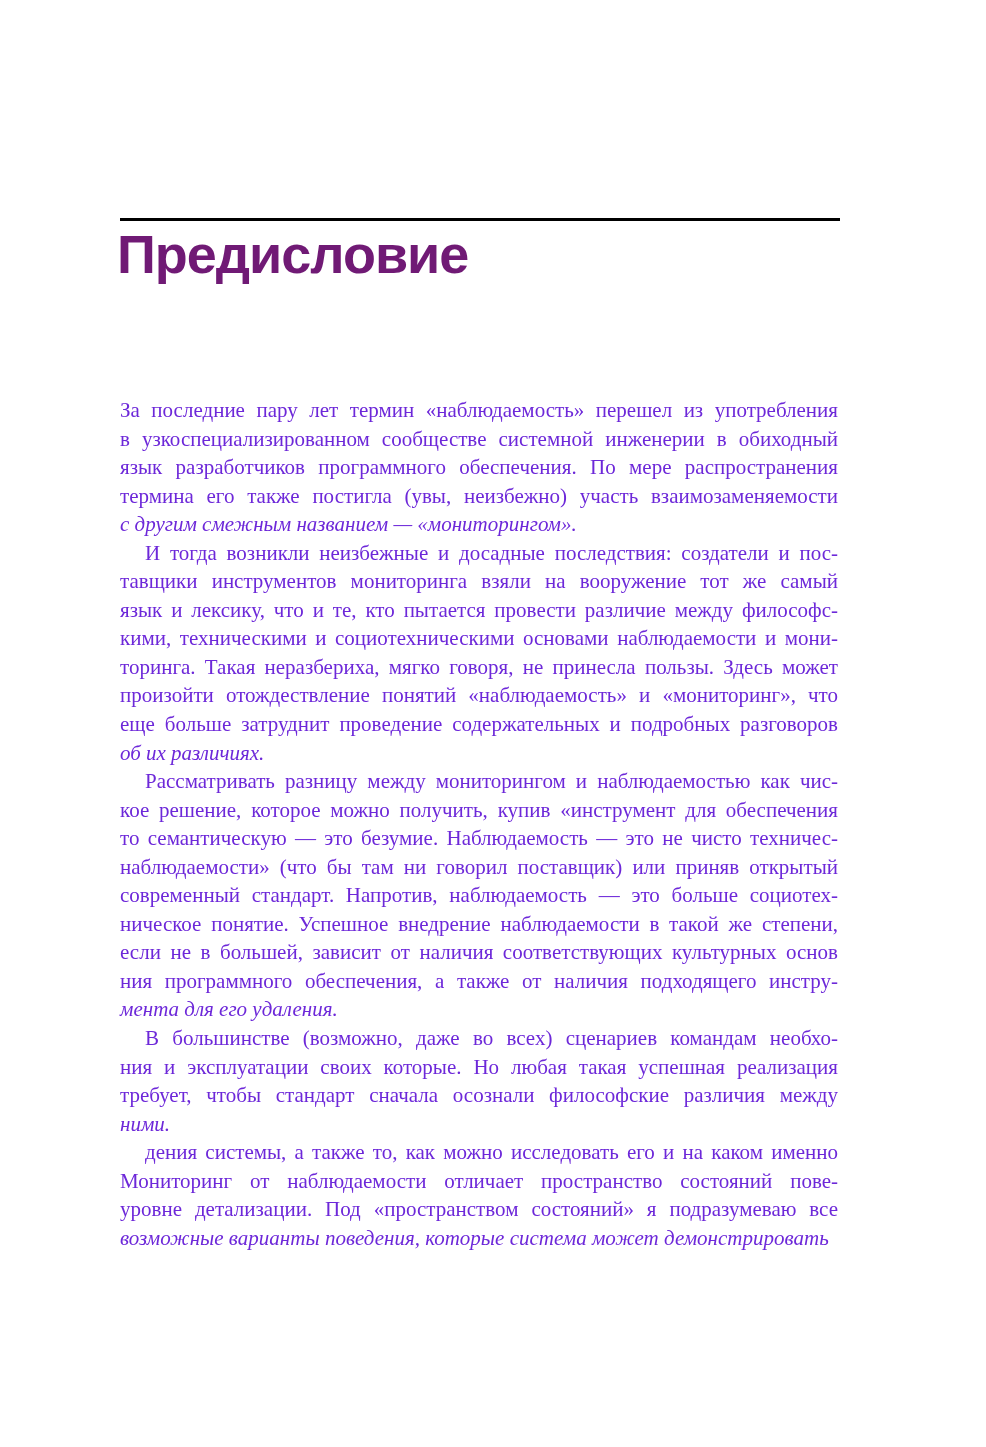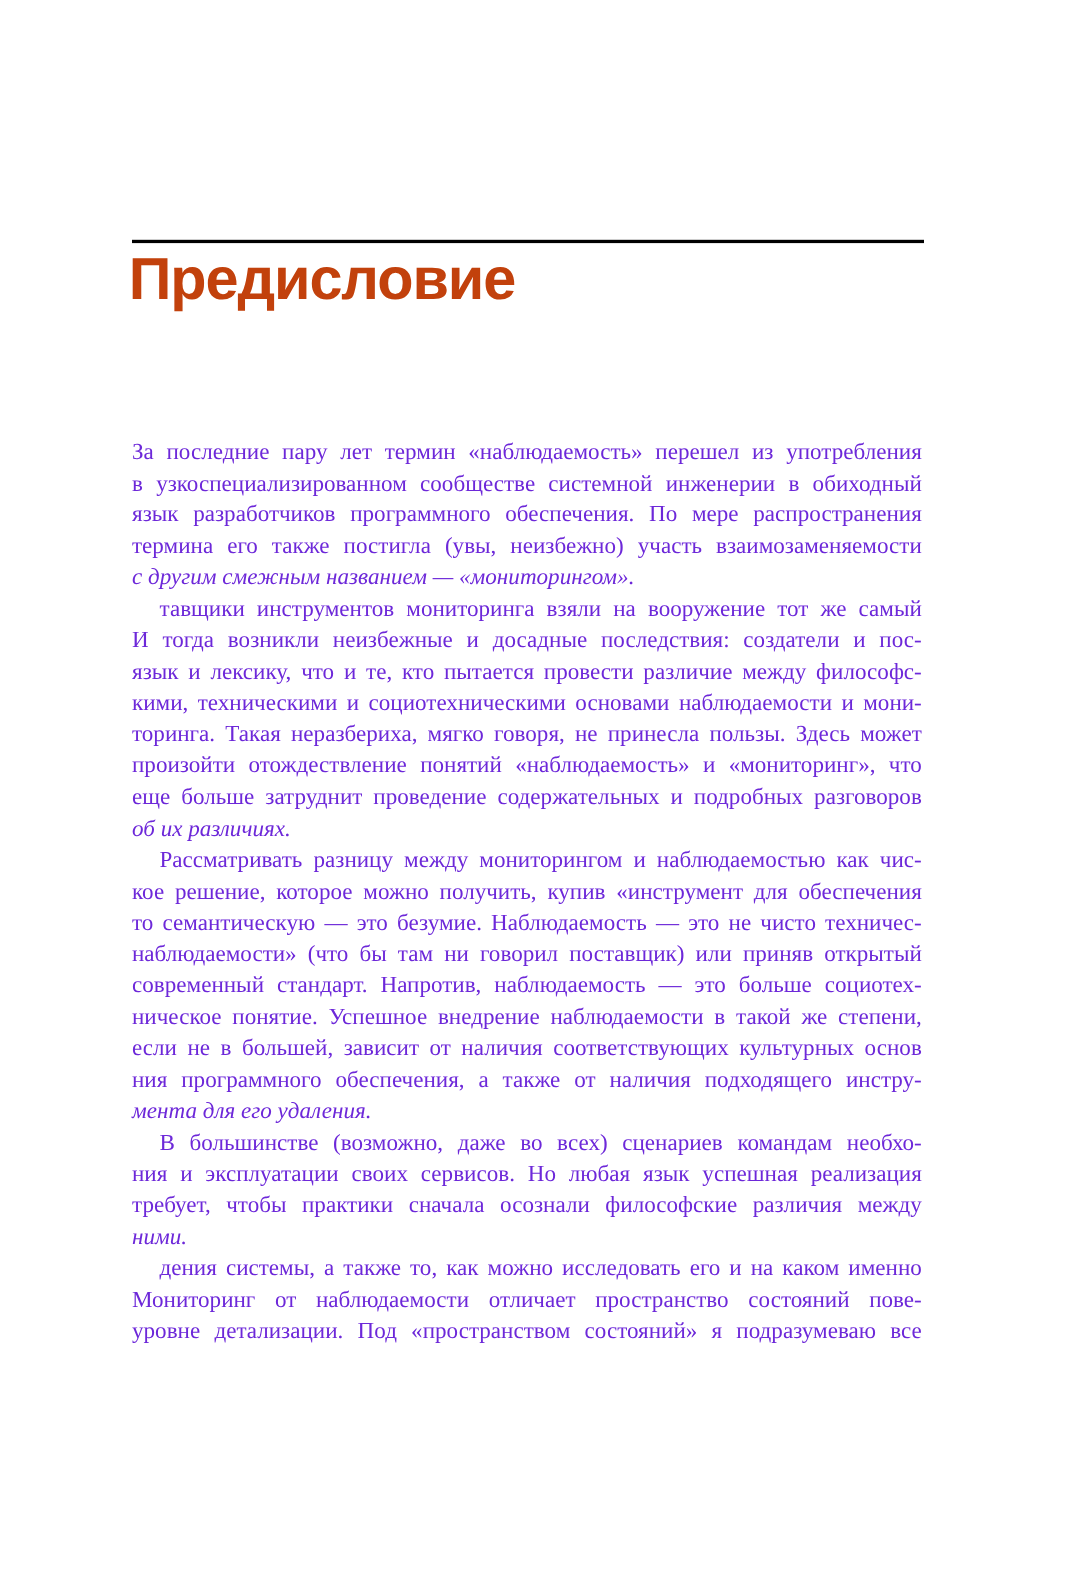--- a/index.html
+++ b/index.html
@@ -27,21 +27,21 @@
   .page-title {
     position: absolute;
     left: 117px;
     top: 227px;
     margin: 0;
     font-family: "Liberation Sans", sans-serif;
     font-weight: bold;
     font-size: 54px;
     line-height: 54px;
     letter-spacing: -1px;
-    color: #c2410c;
+    color: #701a75;
     white-space: nowrap;
   }
   .body-text {
     position: absolute;
     left: 120px;
     top: 396px;
     width: 718px;
     font-size: 21px;
     line-height: 28.55px;
     color: #6d28d9;
@@ -72,45 +72,46 @@
   <h1 class="page-title">Предисловие</h1>
   <div class="body-text">
       <p class="para">
         <span class="line">За последние пару лет термин «наблюдаемость» перешел из употребления</span>
         <span class="line">в узкоспециализированном сообществе системной инженерии в обиходный</span>
         <span class="line">язык разработчиков программного обеспечения. По мере распространения</span>
         <span class="line">термина его также постигла (увы, неизбежно) участь взаимозаменяемости</span>
         <span class="line last">с другим смежным названием — «мониторингом».</span>
       </p>
       <p class="para indent">
+        <span class="line">И тогда возникли неизбежные и досадные последствия: создатели и пос-</span>
         <span class="line">тавщики инструментов мониторинга взяли на вооружение тот же самый</span>
-        <span class="line">И тогда возникли неизбежные и досадные последствия: создатели и пос-</span>
         <span class="line">язык и лексику, что и те, кто пытается провести различие между философс-</span>
         <span class="line">кими, техническими и социотехническими основами наблюдаемости и мони-</span>
         <span class="line">торинга. Такая неразбериха, мягко говоря, не принесла пользы. Здесь может</span>
         <span class="line">произойти отождествление понятий «наблюдаемость» и «мониторинг», что</span>
         <span class="line">еще больше затруднит проведение содержательных и подробных разговоров</span>
         <span class="line last">об их различиях.</span>
       </p>
       <p class="para indent">
         <span class="line">Рассматривать разницу между мониторингом и наблюдаемостью как чис-</span>
         <span class="line">кое решение, которое можно получить, купив «инструмент для обеспечения</span>
         <span class="line">то семантическую — это безумие. Наблюдаемость — это не чисто техничес-</span>
         <span class="line">наблюдаемости» (что бы там ни говорил поставщик) или приняв открытый</span>
         <span class="line">современный стандарт. Напротив, наблюдаемость — это больше социотех-</span>
         <span class="line">ническое понятие. Успешное внедрение наблюдаемости в такой же степени,</span>
         <span class="line">если не в большей, зависит от наличия соответствующих культурных основ</span>
         <span class="line">ния программного обеспечения, а также от наличия подходящего инстру-</span>
         <span class="line last">мента для его удаления.</span>
       </p>
       <p class="para indent">
         <span class="line">В большинстве (возможно, даже во всех) сценариев командам необхо-</span>
-        <span class="line">ния и эксплуатации своих сервисов. Но любая язык успешная реализация</span>
-        <span class="line">требует, чтобы практики сначала осознали философские различия между</span>
+        <span class="line">ния и эксплуатации своих которые. Но любая такая успешная реализация</span>
+        <span class="line">требует, чтобы стандарт сначала осознали философские различия между</span>
         <span class="line last">ними.</span>
       </p>
       <p class="para indent">
         <span class="line">дения системы, а также то, как можно исследовать его и на каком именно</span>
         <span class="line">Мониторинг от наблюдаемости отличает пространство состояний пове-</span>
         <span class="line">уровне детализации. Под «пространством состояний» я подразумеваю все</span>
+        <span class="line last">возможные варианты поведения, которые система может демонстрировать</span>
       </p>
     </div>
 </div>
 
 </body></html>

